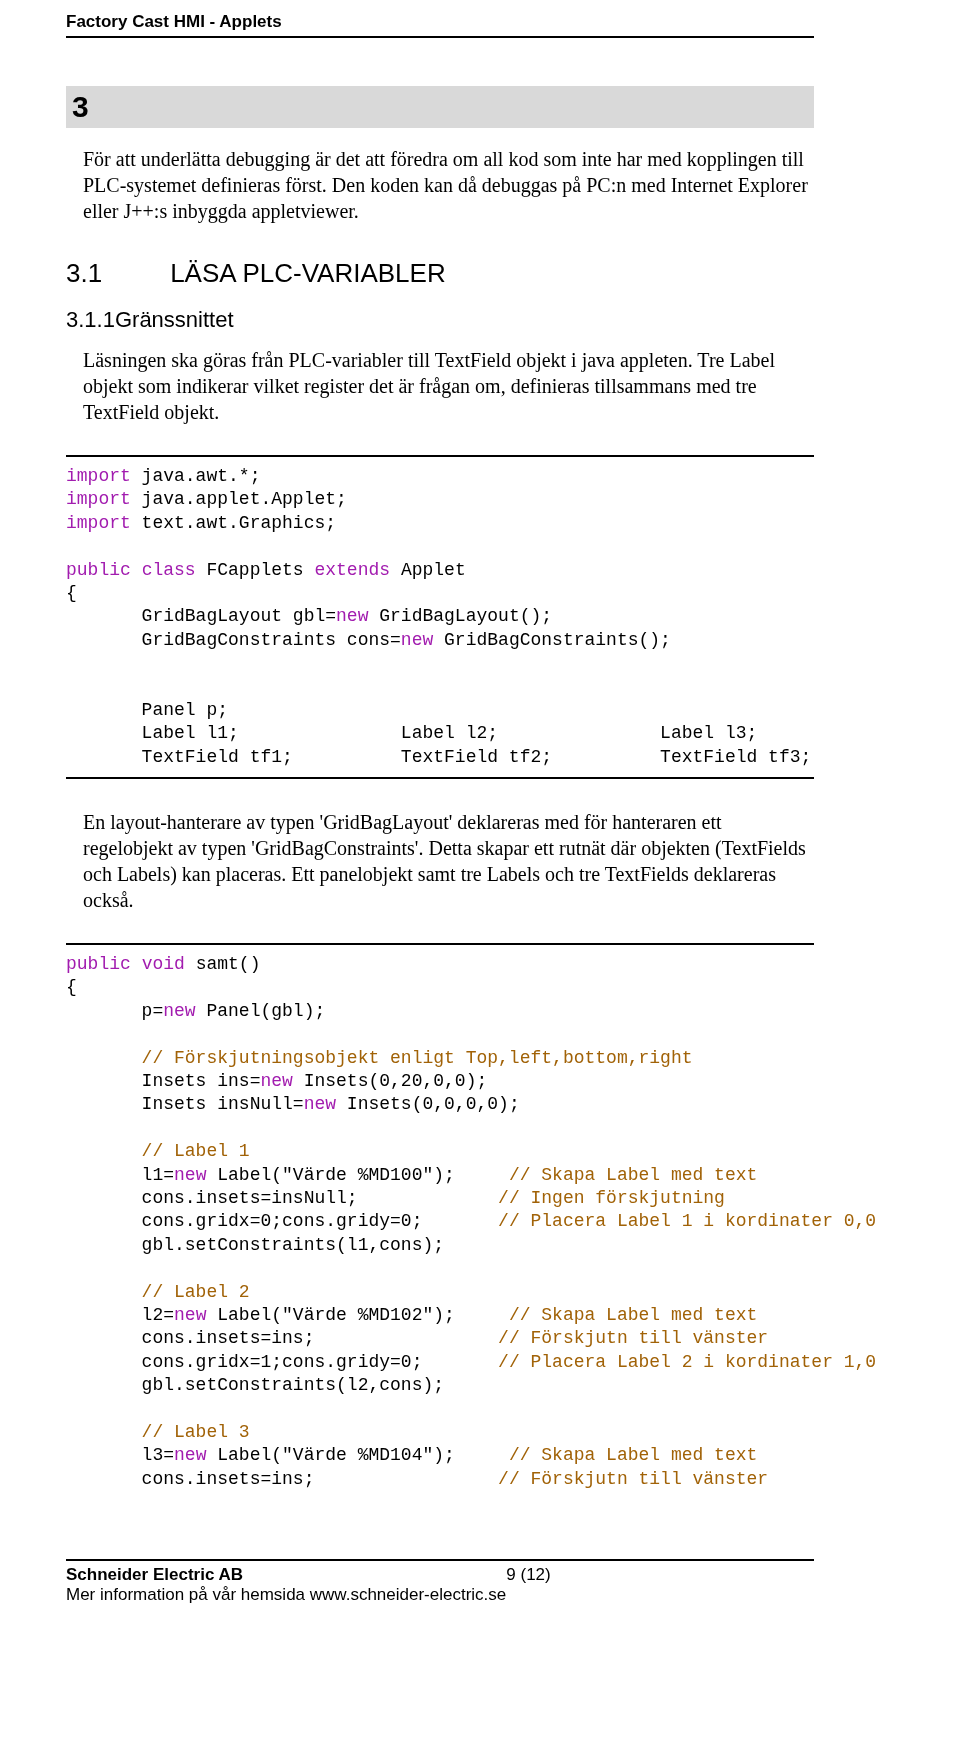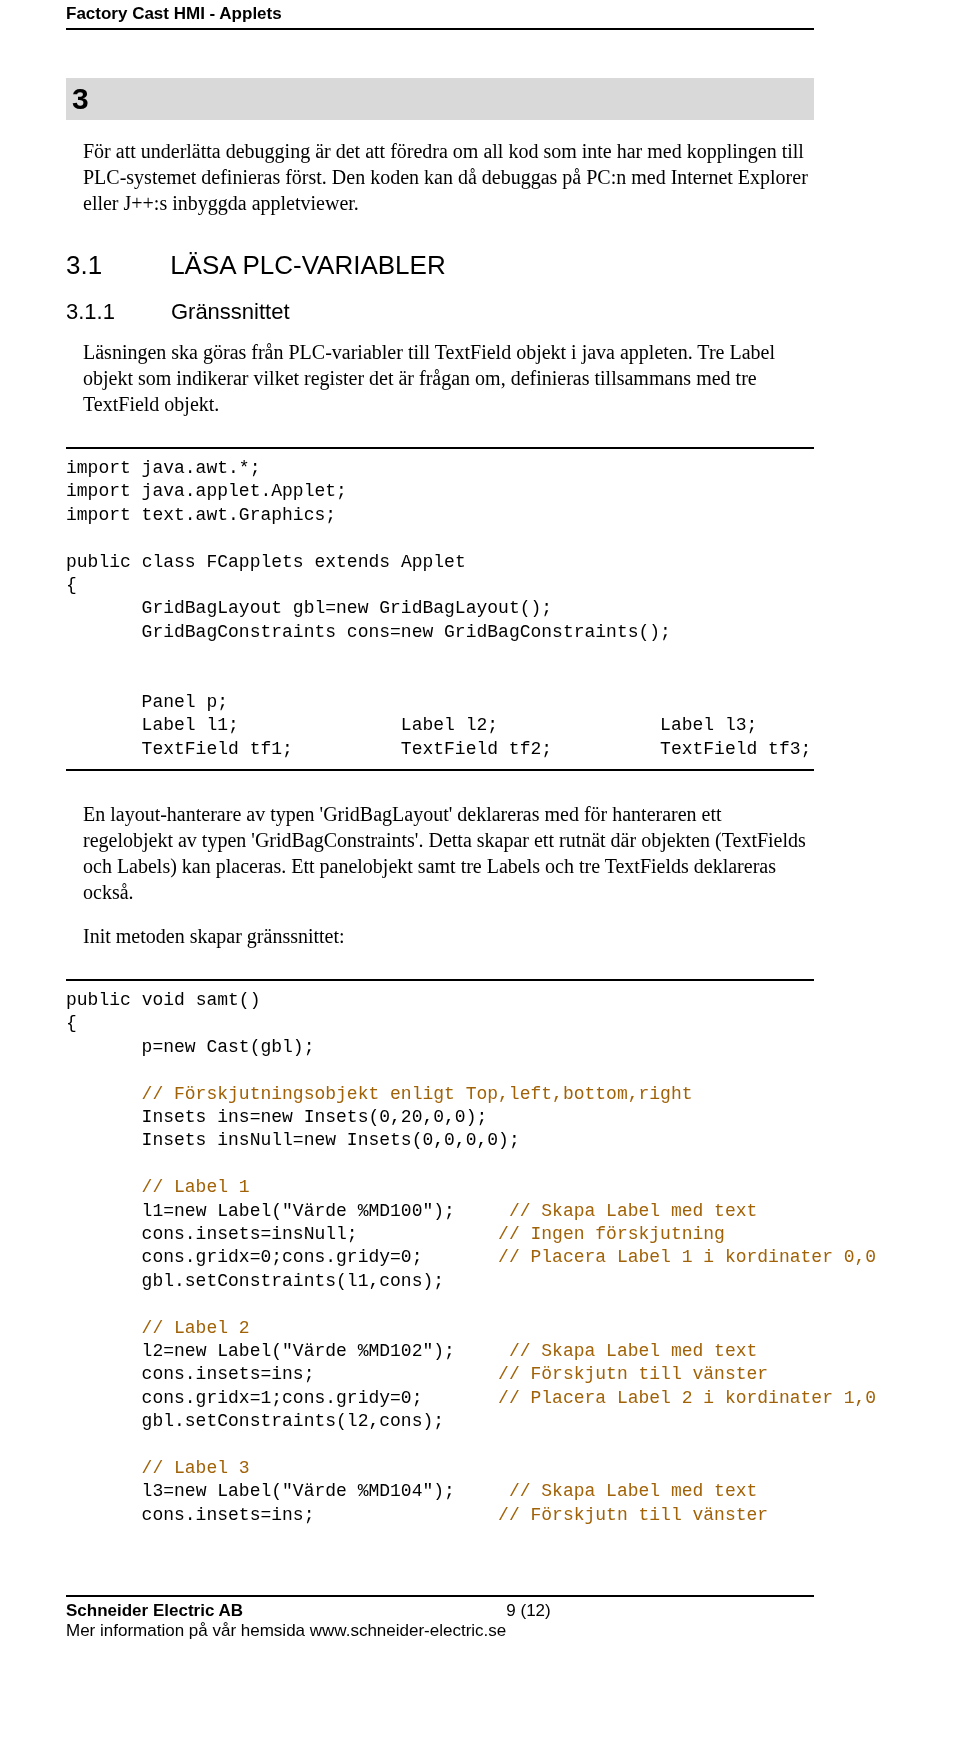--- a/index.html
+++ b/index.html
@@ -6,21 +6,21 @@
   body {
     margin: 0;
     padding: 0;
     background: #fff;
     font-family: Arial, Helvetica, sans-serif;
     color: #000;
     width: 960px;
   }
   .page {
     width: 880px;
-    padding: 4px 66px 30px 66px;
+    padding: 12px 66px 30px 66px;
     box-sizing: border-box;
   }
   .header-bar {
     font-weight: bold;
     font-size: 17px;
     padding-bottom: 4px;
     border-bottom: 2px solid #000;
     margin-bottom: 48px;
   }
   .section-title {
@@ -43,36 +43,35 @@
     display: flex;
     align-items: baseline;
     gap: 68px;
     font-size: 26px;
     font-weight: normal;
     margin: 34px 0 18px 0;
   }
   .h3-wrap {
     display: flex;
     align-items: baseline;
-    gap: 56px;
     font-size: 22px;
     font-weight: normal;
     margin: 18px 0 14px 0;
   }
   .code-block {
     border-top: 2px solid #000;
     border-bottom: 2px solid #000;
     padding: 8px 0;
     margin: 30px 0;
     font-family: "Courier New", Courier, monospace;
     font-size: 18px;
     line-height: 1.3;
     white-space: pre;
   }
-  .code-block .c-kw { color: #000000; }
+  .code-block .c-kw { color: #a21caf; }
   .code-block .c-cmt { color: #a16207; }
   .footer-bar {
     border-top: 2px solid #000;
     font-size: 17px;
     padding-top: 4px;
     margin-top: 60px;
     display: flex;
     justify-content: flex-start;
     align-items: flex-start;
   }
@@ -113,25 +112,24 @@
 <span>{</span>
 <span>       GridBagLayout gbl=</span><span class="c-kw">new</span><span> GridBagLayout();</span>
 <span>       GridBagConstraints cons=</span><span class="c-kw">new</span><span> GridBagConstraints();</span>
 <span></span>
 <span></span>
 <span>       Panel p;</span>
 <span>       Label l1;               Label l2;               Label l3;</span>
 <span>       TextField tf1;          TextField tf2;          TextField tf3;</span></div>
 
   <p class="para">En layout-hanterare av typen 'GridBagLayout' deklareras med för hanteraren ett regelobjekt av typen 'GridBagConstraints'. Detta skapar ett rutnät där objekten (TextFields och Labels) kan placeras. Ett panelobjekt samt tre Labels och tre TextFields deklareras också.</p>
-  <p class="para">Init metoden skapar gränssnittet:</p>
 
   <div class="code-block" style="border-bottom:none;"><span class="c-kw">public</span><span> </span><span class="c-kw">void</span><span> samt()</span>
 <span>{</span>
-<span>       p=</span><span class="c-kw">new</span><span> Cast(gbl);</span>
+<span>       p=</span><span class="c-kw">new</span><span> Panel(gbl);</span>
 <span></span>
 <span class="c-cmt">       // Förskjutningsobjekt enligt Top,left,bottom,right</span>
 <span>       Insets ins=</span><span class="c-kw">new</span><span> Insets(0,20,0,0);</span>
 <span>       Insets insNull=</span><span class="c-kw">new</span><span> Insets(0,0,0,0);</span>
 <span></span>
 <span class="c-cmt">       // Label 1</span>
 <span>       l1=</span><span class="c-kw">new</span><span> Label("Värde %MD100");     </span><span class="c-cmt">// Skapa Label med text</span>
 <span>       cons.insets=insNull;             </span><span class="c-cmt">// Ingen förskjutning</span>
 <span>       cons.gridx=0;cons.gridy=0;       </span><span class="c-cmt">// Placera Label 1 i kordinater 0,0</span>
 <span>       gbl.setConstraints(l1,cons);</span>

